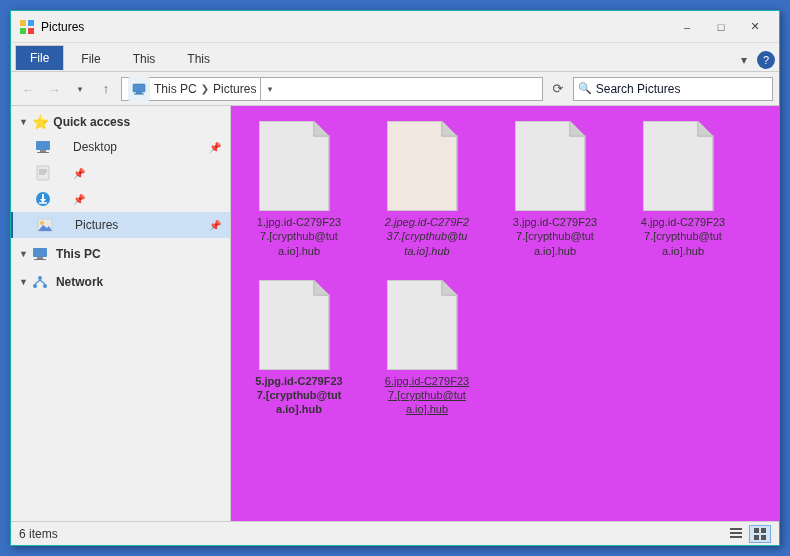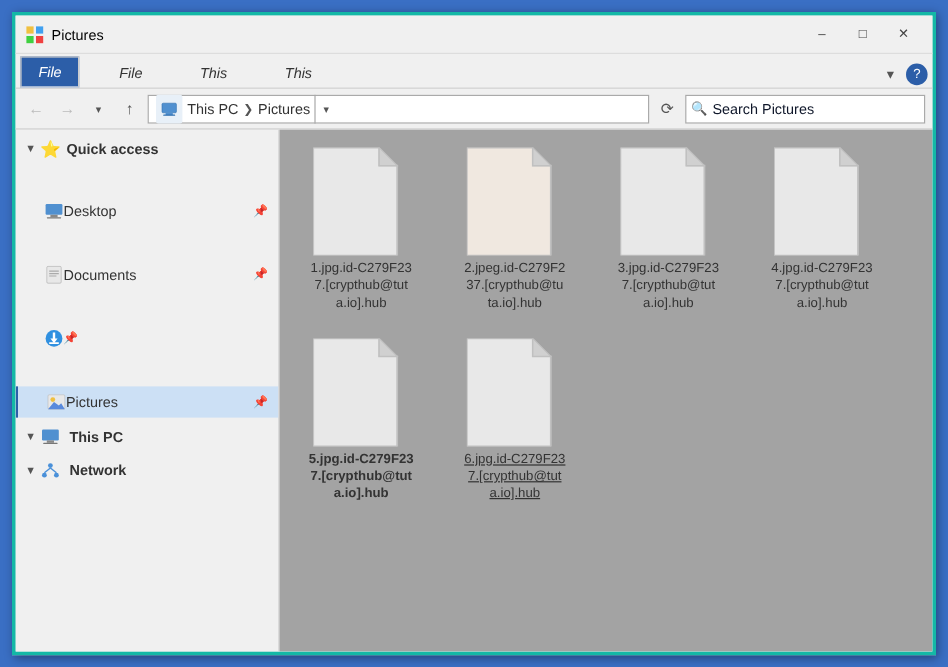--- a/index.html
+++ b/index.html
@@ -11,21 +11,21 @@
       background: #3a6fc4;
       display: flex;
       align-items: center;
       justify-content: center;
       overflow: hidden;
     }
     .window {
       width: 770px;
       height: 536px;
       background: #f0f0f0;
-      border: 3px solid #14b8a6;
+      border: 1px solid #14b8a6;
       display: flex;
       flex-direction: column;
       box-shadow: 2px 2px 8px rgba(0,0,0,0.4);
     }
     
     .title-bar {
       display: flex;
       align-items: center;
       background: #f0f0f0;
       height: 32px;
@@ -71,26 +71,25 @@
       height: 28px;
       align-items: flex-end;
       padding: 0 4px;
     }
     .ribbon-tab {
       padding: 4px 14px;
       cursor: pointer;
       font-size: 12px;
       border: 1px solid transparent;
       border-bottom: none;
-      margin-right: 18px;
+      margin-right: 2px;
       color: #333;
       height: 26px;
       display: flex;
       align-items: center;
-      font-style: italic;
     }
     .ribbon-tab.active {
       background: #2c5ea8;
       color: #fff;
       border-color: #ccc;
       border-bottom: 1px solid #f0f0f0;
     }
     
     .address-bar {
       display: flex;
@@ -186,38 +185,37 @@
       color: #333;
       gap: 4px;
     }
     .sidebar-item {
       display: flex;
       align-items: center;
       padding: 4px 8px 4px 24px;
       cursor: pointer;
       font-size: 12px;
       color: #333;
-      gap: 0;
+      gap: 22px;
       height: 26px;
-      margin-top: 27px;
     }
     .sidebar-item.active { background: #cce0f5; border-left: 2px solid #2c5ea8; }
     .sidebar-item-icon { width: 16px; height: 16px; display: flex; align-items: center; justify-content: center; flex-shrink: 0; }
     .sidebar-item-label { flex: 1; font-size: 12px; }
     .pin-icon { font-size: 10px; color: #666; }
     
     .file-area {
       flex: 1;
       padding: 8px;
       display: flex;
       flex-wrap: wrap;
       align-content: flex-start;
       gap: 8px;
       overflow-y: auto;
-      background: #a3a3a3;
+      background: #d946ef;
     }
     .file-item {
       width: 120px;
       display: flex;
       flex-direction: column;
       align-items: center;
       padding: 6px;
       cursor: pointer;
       border: 1px solid transparent;
       border-radius: 2px;
@@ -358,21 +356,20 @@
 
       <div class="sidebar-item">
         <div class="sidebar-item-icon">
           <svg width="16" height="16" viewBox="0 0 16 16">
               <rect x="2" y="1" width="12" height="14" rx="1" fill="#e8e8e8" stroke="#aaa" stroke-width="0.5"></rect>
               <line x1="4" y1="5" x2="12" y2="5" stroke="#aaa" stroke-width="1"></line>
               <line x1="4" y1="7" x2="12" y2="7" stroke="#aaa" stroke-width="1"></line>
               <line x1="4" y1="9" x2="10" y2="9" stroke="#aaa" stroke-width="1"></line>
             </svg>
         </div>
-        <span class="sidebar-item-label">Documents</span>
         <span class="pin-icon">📌</span>
       </div>
 
       <div class="sidebar-item">
         <div class="sidebar-item-icon">
           <svg width="16" height="16" viewBox="0 0 16 16">
               <circle cx="8" cy="8" r="7" fill="#3090e0"></circle>
               <polygon points="8,4 8,10 5,7 8,10 11,7 8,10 8,12 4,12 12,12 8,12" fill="none"></polygon>
               <line x1="8" y1="3" x2="8" y2="10" stroke="#fff" stroke-width="2"></line>
               <polygon points="5,8 8,12 11,8" fill="#fff"></polygon>
@@ -426,21 +423,21 @@
     </svg></div>
           <div class="file-label" style="white-space: pre-line;">1.jpg.id-C279F23
 7.[crypthub@tut
 a.io].hub</div>
         </div>
         <div class="file-item">
           <div class="file-icon"><svg viewBox="0 0 80 90" xmlns="http://www.w3.org/2000/svg">
       <polygon points="0,0 55,0 55,15 70,15 70,90 0,90" fill="#f0e8e0" stroke="#c0c0c0" stroke-width="1.5"></polygon>
       <polygon points="55,0 70,15 55,15" fill="#d0d0d0" stroke="#c0c0c0" stroke-width="1"></polygon>
     </svg></div>
-          <div class="file-label" style="white-space: pre-line;">2.jpeg.id-C279F2
+          <div class="file-label" style="white-space: pre-line; font-style: italic;">2.jpeg.id-C279F2
 37.[crypthub@tu
 ta.io].hub</div>
         </div>
         <div class="file-item">
           <div class="file-icon"><svg viewBox="0 0 80 90" xmlns="http://www.w3.org/2000/svg">
       <polygon points="0,0 55,0 55,15 70,15 70,90 0,90" fill="#e8e8e8" stroke="#c0c0c0" stroke-width="1.5"></polygon>
       <polygon points="55,0 70,15 55,15" fill="#d0d0d0" stroke="#c0c0c0" stroke-width="1"></polygon>
     </svg></div>
           <div class="file-label" style="white-space: pre-line;">3.jpg.id-C279F23
 7.[crypthub@tut
@@ -469,13 +466,33 @@
       <polygon points="0,0 55,0 55,15 70,15 70,90 0,90" fill="#e8e8e8" stroke="#c0c0c0" stroke-width="1.5"></polygon>
       <polygon points="55,0 70,15 55,15" fill="#d0d0d0" stroke="#c0c0c0" stroke-width="1"></polygon>
     </svg></div>
           <div class="file-label" style="white-space: pre-line; text-decoration: underline;">6.jpg.id-C279F23
 7.[crypthub@tut
 a.io].hub</div>
         </div>
       </div>
   </div>
 
+  <div class="status-bar">
+    <span>6 items</span>
+    <div class="status-view-btns">
+      <div class="view-btn">
+        <svg width="14" height="14" viewBox="0 0 14 14">
+            <rect x="1" y="1" width="12" height="2" fill="#555"></rect>
+            <rect x="1" y="5" width="12" height="2" fill="#555"></rect>
+            <rect x="1" y="9" width="12" height="2" fill="#555"></rect>
+          </svg>
+      </div>
+      <div class="view-btn active">
+        <svg width="14" height="14" viewBox="0 0 14 14">
+            <rect x="1" y="1" width="5" height="5" fill="#555"></rect>
+            <rect x="8" y="1" width="5" height="5" fill="#555"></rect>
+            <rect x="1" y="8" width="5" height="5" fill="#555"></rect>
+            <rect x="8" y="8" width="5" height="5" fill="#555"></rect>
+          </svg>
+      </div>
+    </div>
+  </div>
 </div>
 
 </body></html>

